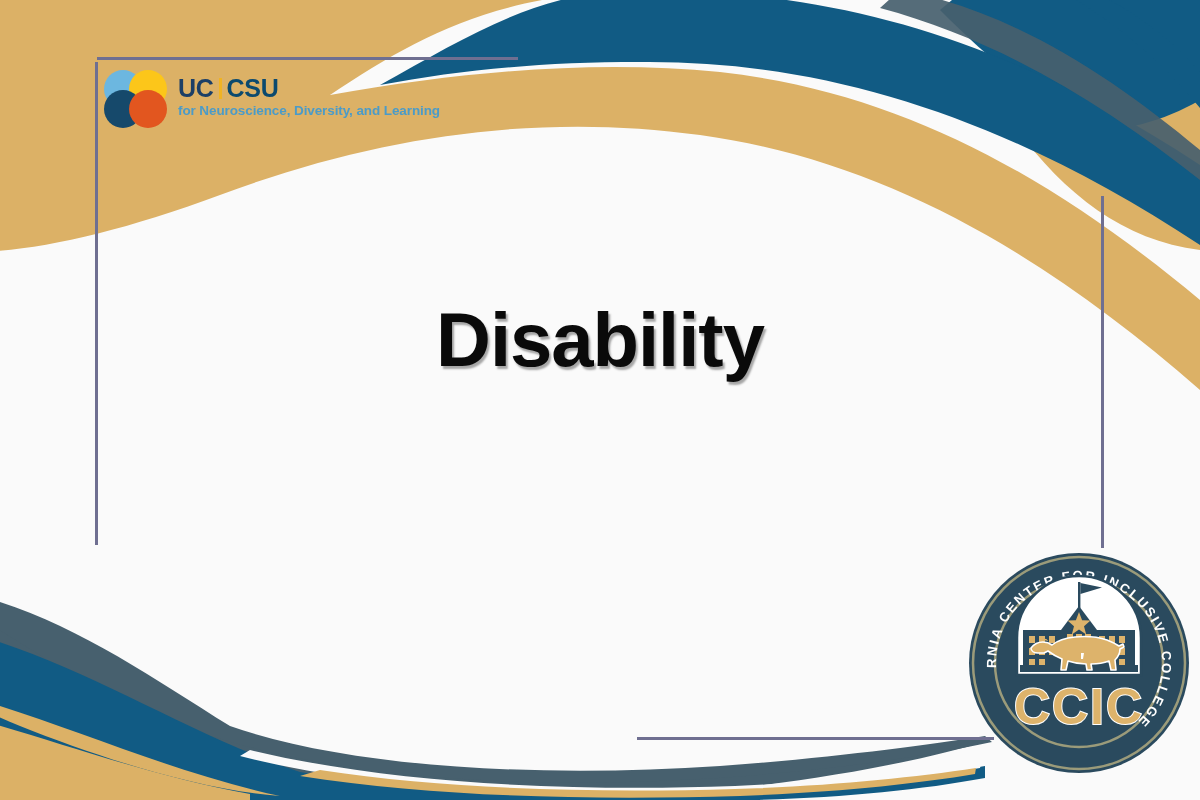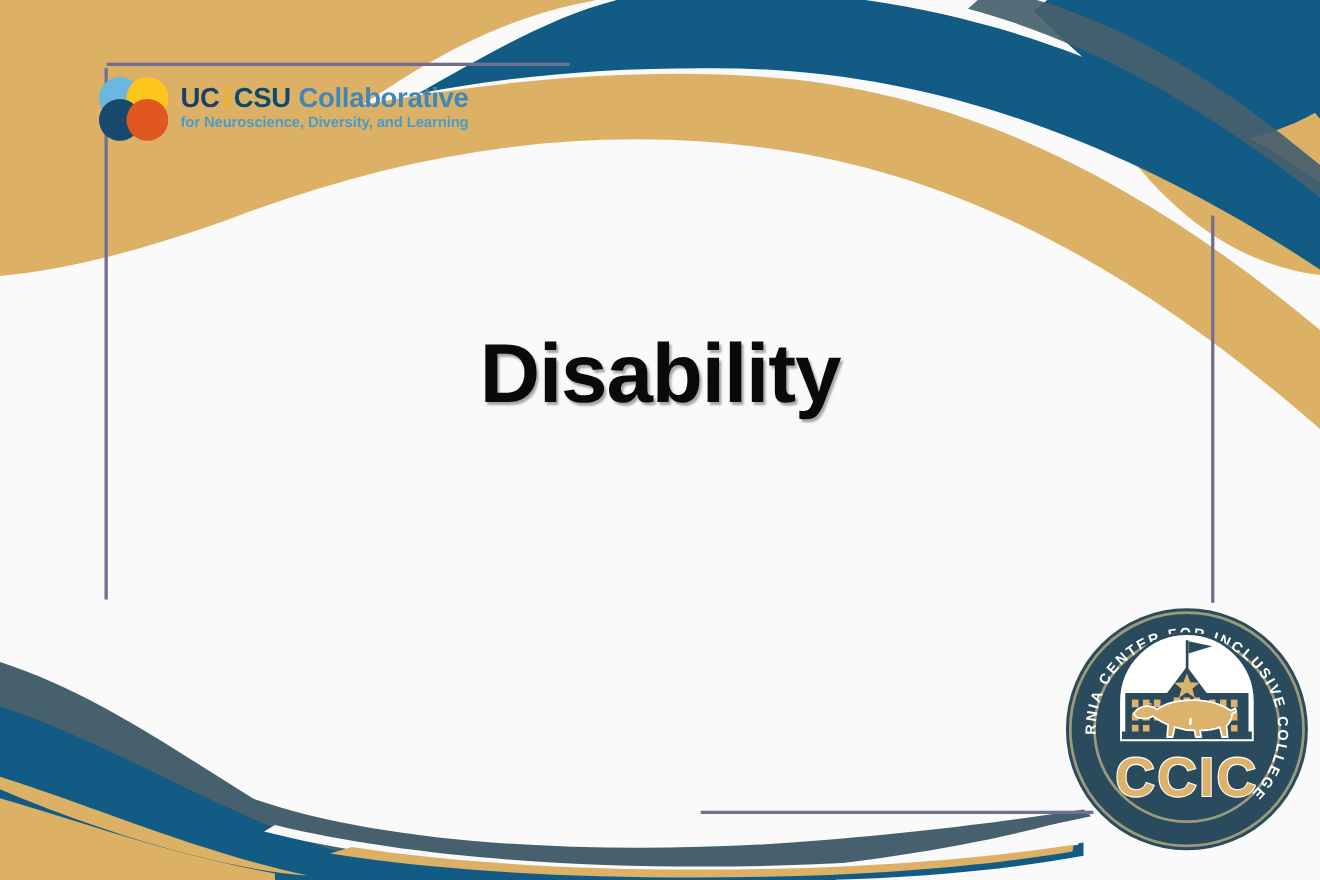--- a/index.html
+++ b/index.html
@@ -30,21 +30,21 @@
   #frame-corner-tl{
     left:95px; top:50px; width:26px; height:26px;
     border-left:3px solid #6f6f91; border-top:3px solid #6f6f91;
     border-top-left-radius:13px; background:transparent;
   }
   #frame-right-v { left:1101px; top:196px; width:3px;  height:352px; }
   #frame-bot-h   { left:637px;  top:737px; width:357px; height:3px; }
 
   
   #uccsu-logo {
-    position:absolute; left:84px; top:66px;
+    position:absolute; left:98px; top:66px;
     width:370px; height:62px;
     display:flex; align-items:center;
   }
   #logo-circles { position:relative; width:74px; height:58px; flex:0 0 74px; }
   #logo-circles .c { position:absolute; border-radius:50%; }
   #circle-lightblue { left:6px;  top:2px;  width:38px; height:38px; background:#6cb7e0; }
   #circle-yellow    { left:31px; top:2px;  width:38px; height:38px; background:#fcc61a; }
   #circle-navy      { left:6px;  top:22px; width:38px; height:38px; background:#16496b; }
   #circle-orange    { left:31px; top:22px; width:38px; height:38px; background:#e2561f; }
 
@@ -151,21 +151,20 @@
       <span class="c" id="circle-lightblue"></span>
       <span class="c" id="circle-yellow"></span>
       <span class="c" id="circle-navy"></span>
       <span class="c" id="circle-orange"></span>
     </div>
     <div id="logo-text">
       <div id="logo-title-line">
         <span id="logo-uc">UC</span>
         <span id="logo-divider"></span>
         <span id="logo-csu">CSU</span>
-        <span id="logo-collaborative">Collaborative</span>
       </div>
       <div id="logo-subtitle">for Neuroscience, Diversity, and Learning</div>
     </div>
   </div>
 
   <div id="main-title">
     <span class="tl">Disability</span>
   </div>
 
   <svg id="ccic-seal" viewBox="0 0 222 222">

